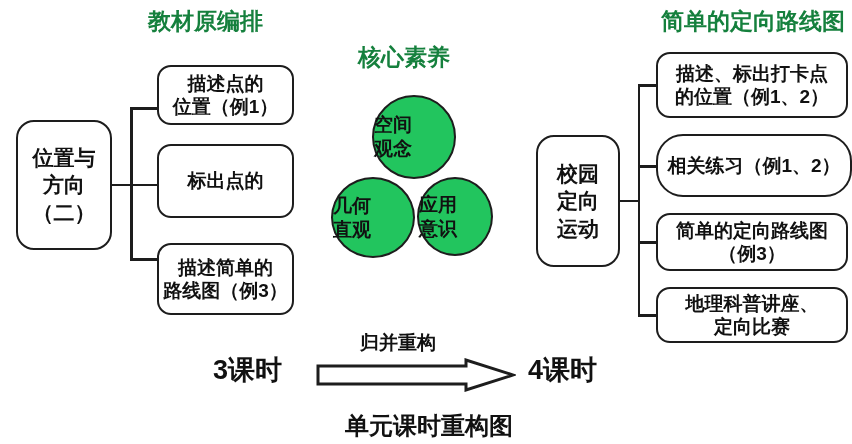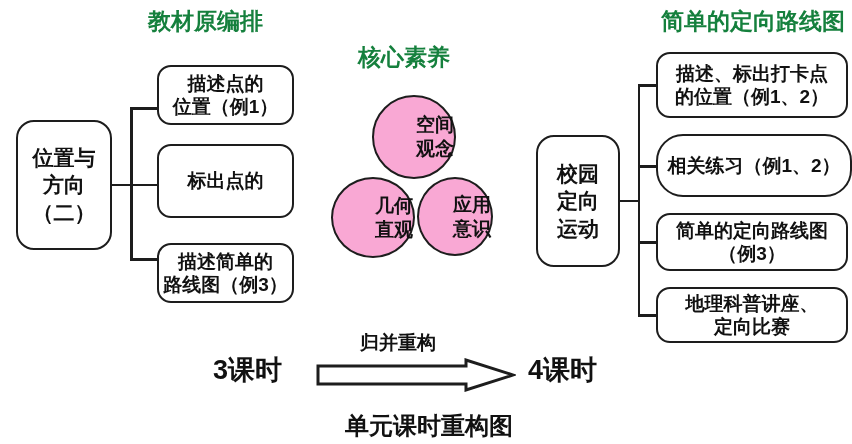--- a/index.html
+++ b/index.html
@@ -44,24 +44,24 @@
   .rbox.root {
     border-radius: 18px;
     font-size: 21px;
     line-height: 1.3;
   }
   .circle {
     position: absolute;
     box-sizing: border-box;
     border: 2.5px solid #1d1d1d;
     border-radius: 50%;
-    background: #f9a8d4;
+    background: #22c55e;
     display: flex;
     align-items: center;
-    justify-content: flex-end;
+    justify-content: flex-start;
     text-align: center;
     font-size: 19px;
     font-weight: bold;
     color: #111111;
     line-height: 1.25;
   }
   .conn {
     position: absolute;
     background: #1d1d1d;
   }
@@ -116,21 +116,21 @@
     <span>
       <span>描述点的</span><br>
       <span>位置（例1）</span>
     </span>
   </div>
   <div class="rbox" style="left:157px; top:144px; width:137px; height:74px;">
     <span>
       <span>标出点的</span><br>
     </span>
   </div>
-  <div class="rbox" style="left:157px; top:243px; width:137px; height:60px;">
+  <div class="rbox" style="left:157px; top:243px; width:137px; height:72px;">
     <span>
       <span>描述简单的</span><br>
       <span>路线图（例3）</span>
     </span>
   </div>
 
   <div class="heading" style="left:358px; top:46px;">核心素养</div>
 
   <div class="circle" style="left:372px; top:95px; width:84px; height:84px;">
     <span>

